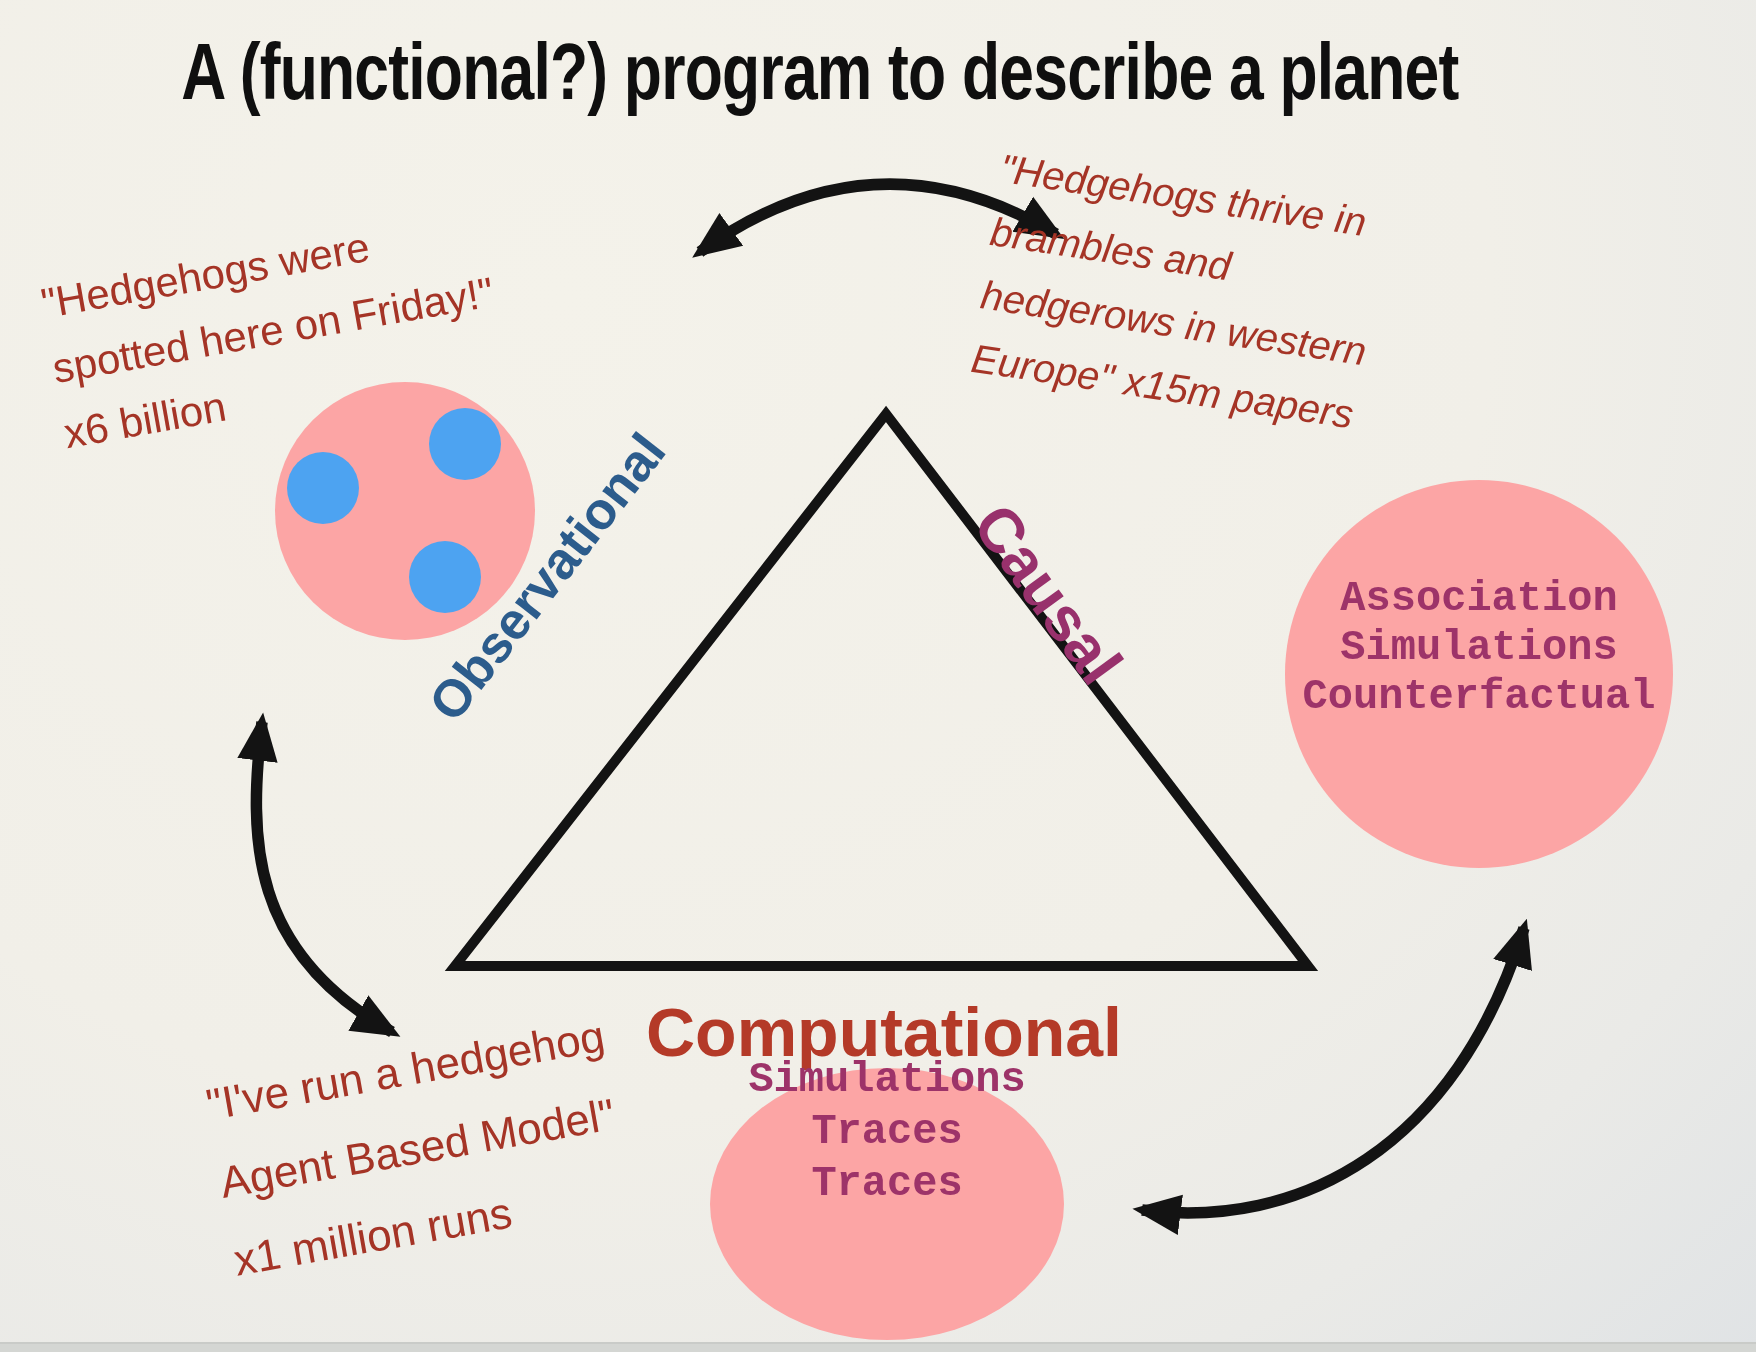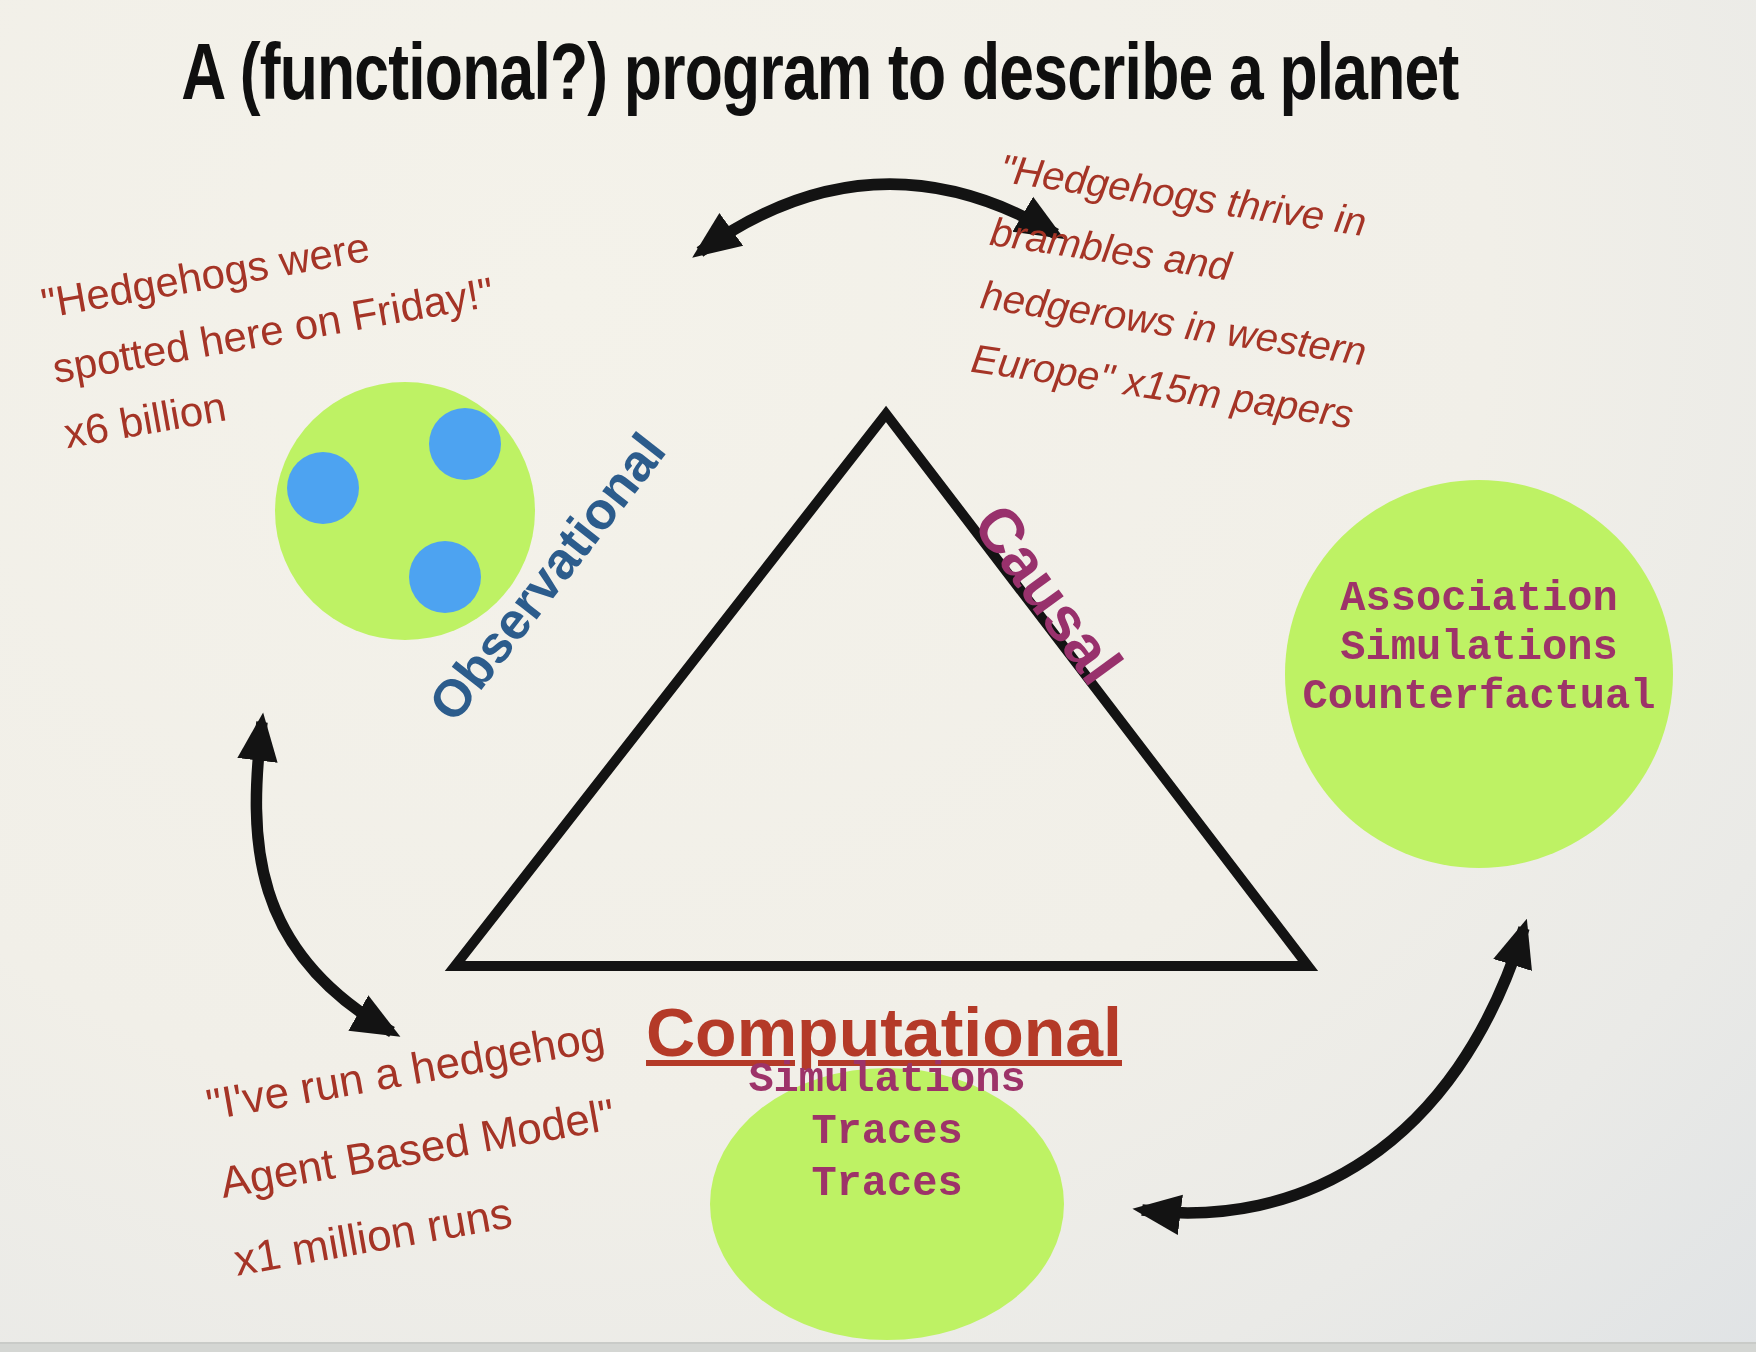--- a/index.html
+++ b/index.html
@@ -15,22 +15,22 @@
     transform:scaleX(0.78);transform-origin:center;letter-spacing:-1px;white-space:nowrap;
   }
   svg.layer{left:0;top:0;}
   .quote{color:#a53426;transform-origin:0 0;white-space:nowrap;}
   .quote-obs{left:36px;top:272px;transform:rotate(-10deg);font-size:42px;line-height:66px;}
   .quote-causal{left:1005px;top:136px;transform:rotate(8.5deg);font-size:40px;line-height:64px;font-style:italic;}
   .quote-comp{left:200px;top:1066px;transform:rotate(-10deg);font-size:44px;line-height:79px;}
   .edge-label{font-weight:bold;white-space:nowrap;}
   .label-obs{left:547px;top:577px;transform:translate(-50%,-50%) rotate(-52deg);font-size:52px;color:#2c5c8c;}
   .label-causal{left:1048px;top:594px;transform:translate(-50%,-50%) rotate(54deg);font-size:62px;color:#98316c;}
-  .label-comp{left:884px;top:1032px;transform:translate(-50%,-50%);font-size:68px;color:#b43a28;text-decoration:underline;}
-  .circle{background:#bef264;border-radius:50%;}
+  .label-comp{left:884px;top:1032px;transform:translate(-50%,-50%);font-size:68px;color:#b43a28;}
+  .circle{background:#fca5a5;border-radius:50%;}
   .circle-dots{left:275px;top:382px;width:260px;height:258px;}
   .dot{position:absolute;width:72px;height:72px;border-radius:50%;background:#4da3f1;}
   .dot-1{left:154px;top:26px;}
   .dot-2{left:12px;top:70px;}
   .dot-3{left:134px;top:159px;}
   .circle-assoc{left:1285px;top:480px;width:388px;height:388px;display:flex;align-items:center;justify-content:center;}
   .circle-sim{left:710px;top:1068px;width:354px;height:272px;display:flex;align-items:flex-start;justify-content:center;}
   .mono-block{
     font-family:"Liberation Mono",monospace;font-weight:bold;color:#9d3369;
     text-align:center;font-size:42px;

